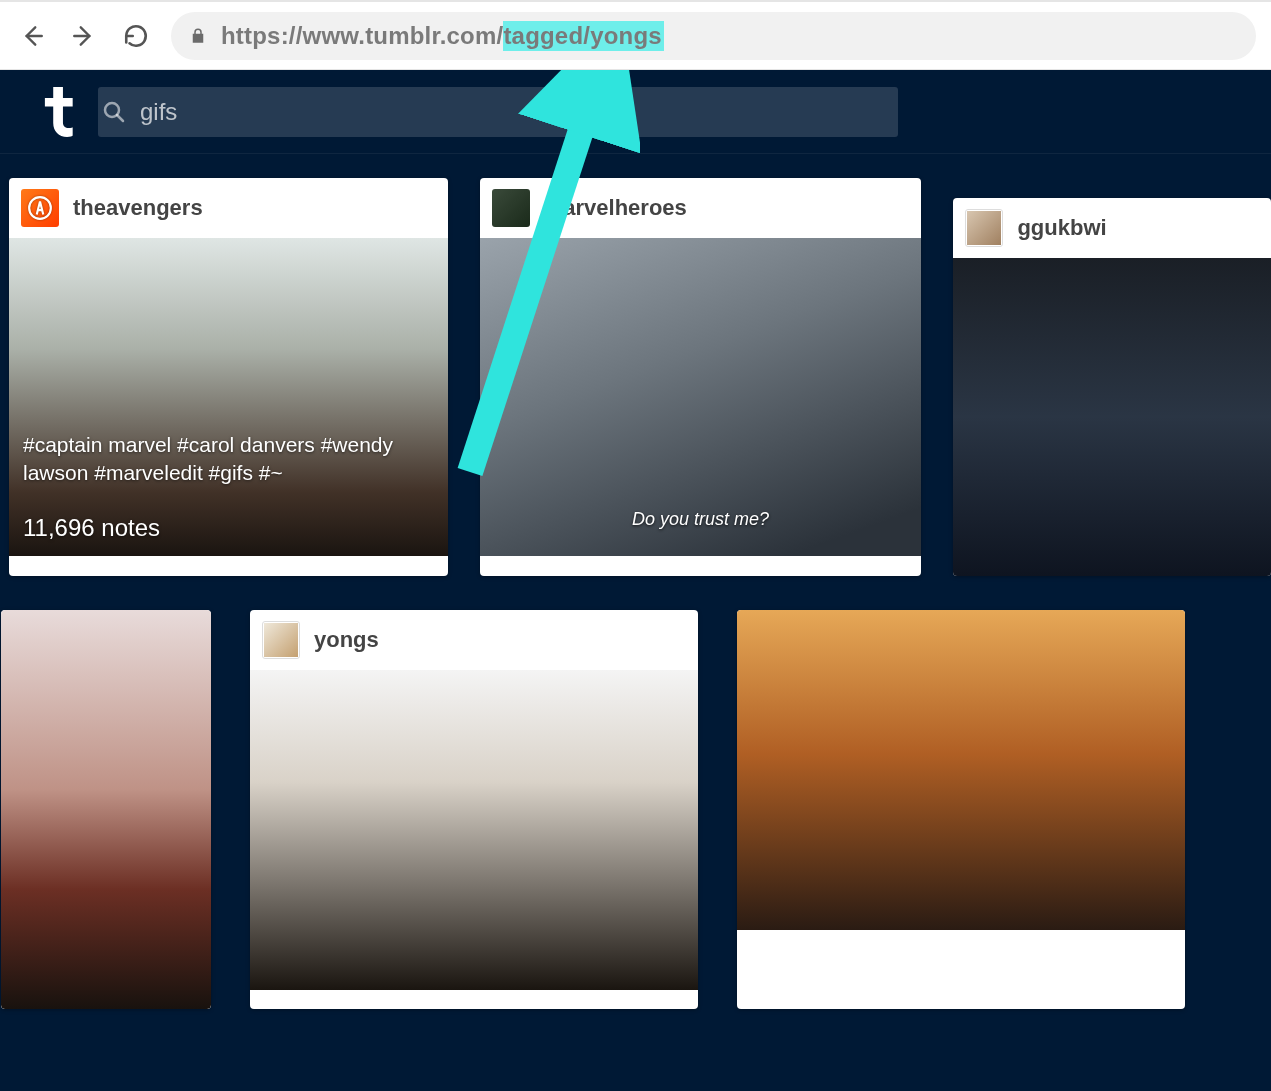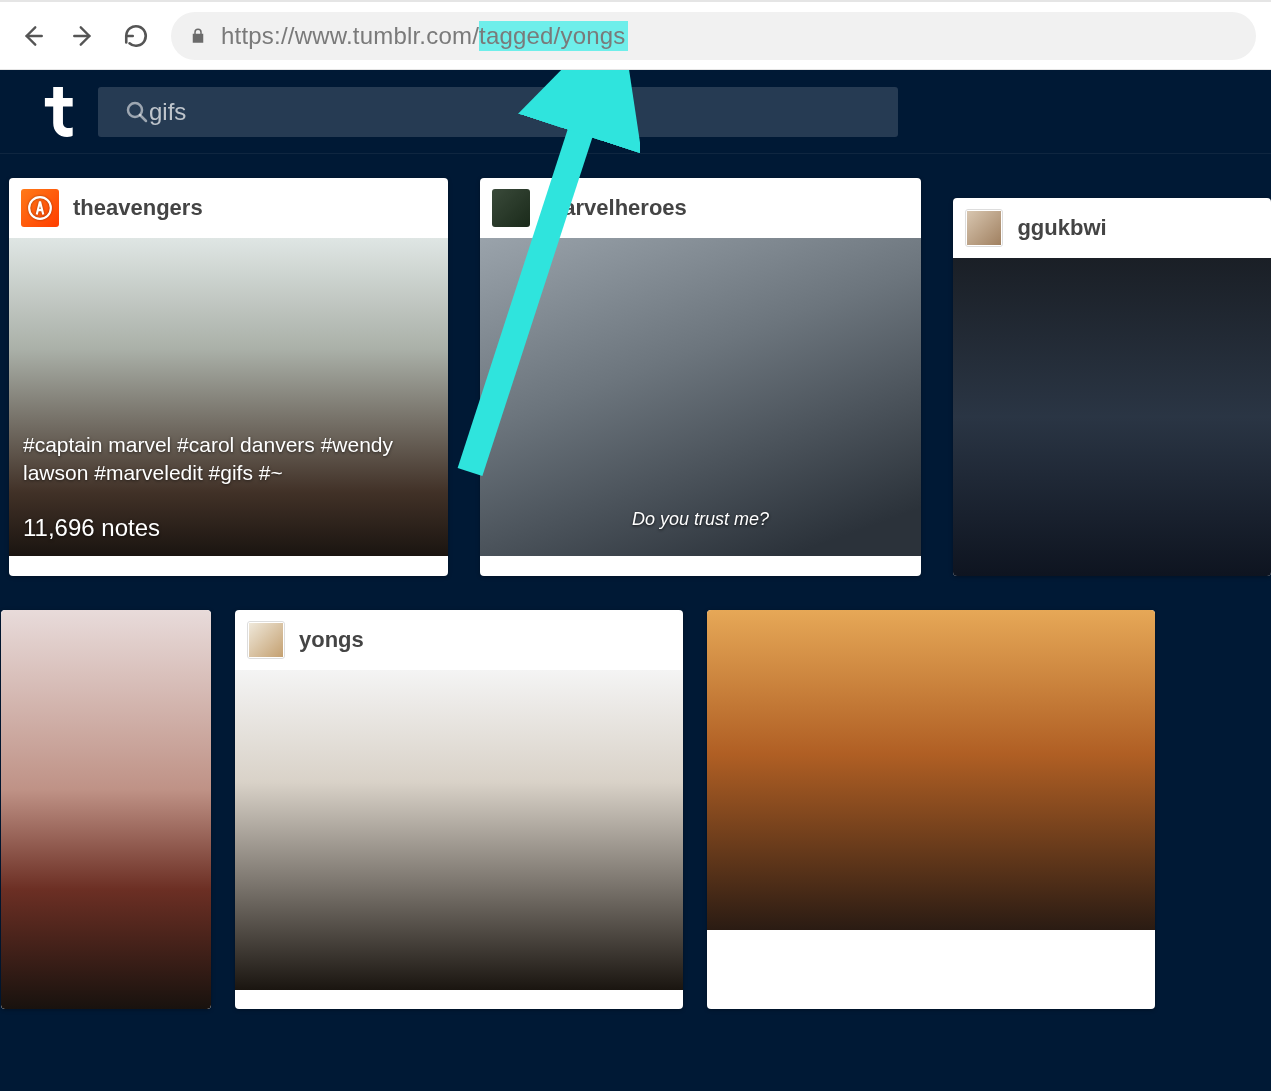--- a/index.html
+++ b/index.html
@@ -38,20 +38,21 @@
     padding: 0 18px;
     gap: 14px;
   }
   .lock-icon { color: #6b6b6b; display:flex; align-items:center; }
   .url {
     font-size: 24px;
     color: #7a7a7a;
     letter-spacing: 0.2px;
     display: flex;
     align-items: center;
+    font-weight: bold;
   }
   .url .hl {
     background: #6eeeea;
     padding: 1px 2px 1px 0;
   }
 
   
   .app {
     background: #001935;
     min-height: 1021px;
@@ -69,21 +70,22 @@
   .logo {
     width: 36px; height: 52px;
     color: #fff;
     display:flex; align-items:center; justify-content:center;
   }
   .search {
     width: 800px; height: 50px;
     background: rgba(255,255,255,0.15);
     border-radius: 3px;
     display: flex; align-items: center;
-    padding: 0 27px;
+    padding: 0 4px;
+    gap: 14px;
   }
   .search-icon { color: rgba(255,255,255,0.55); display:flex; }
   .search input {
     flex: 1;
     background: transparent;
     border: none;
     outline: none;
     font-size: 24px;
     color: rgba(255,255,255,0.7);
   }
@@ -152,21 +154,21 @@
   .c3 { width: 210px; margin-left: -4px; }
   .c3 .card-body { height: 399px; border-radius:4px; }
   .c4 { width: 448px; }
   .c4 .card-body { height: 320px; }
   .cgguk { width: 320px; margin-top: 20px; }
   .cgguk .card-body { height: 318px; }
 
   
   .row2 {
     display:flex;
-    gap: 24px;
+    gap: 39px;
     padding: 30px 16px 0 5px;
   }
 
   
   .ph {
     width:100%; height:100%;
     display:flex; align-items:center; justify-content:center;
     font-size:14px; color:rgba(255,255,255,0.6);
     text-align:center;
     position:relative;

